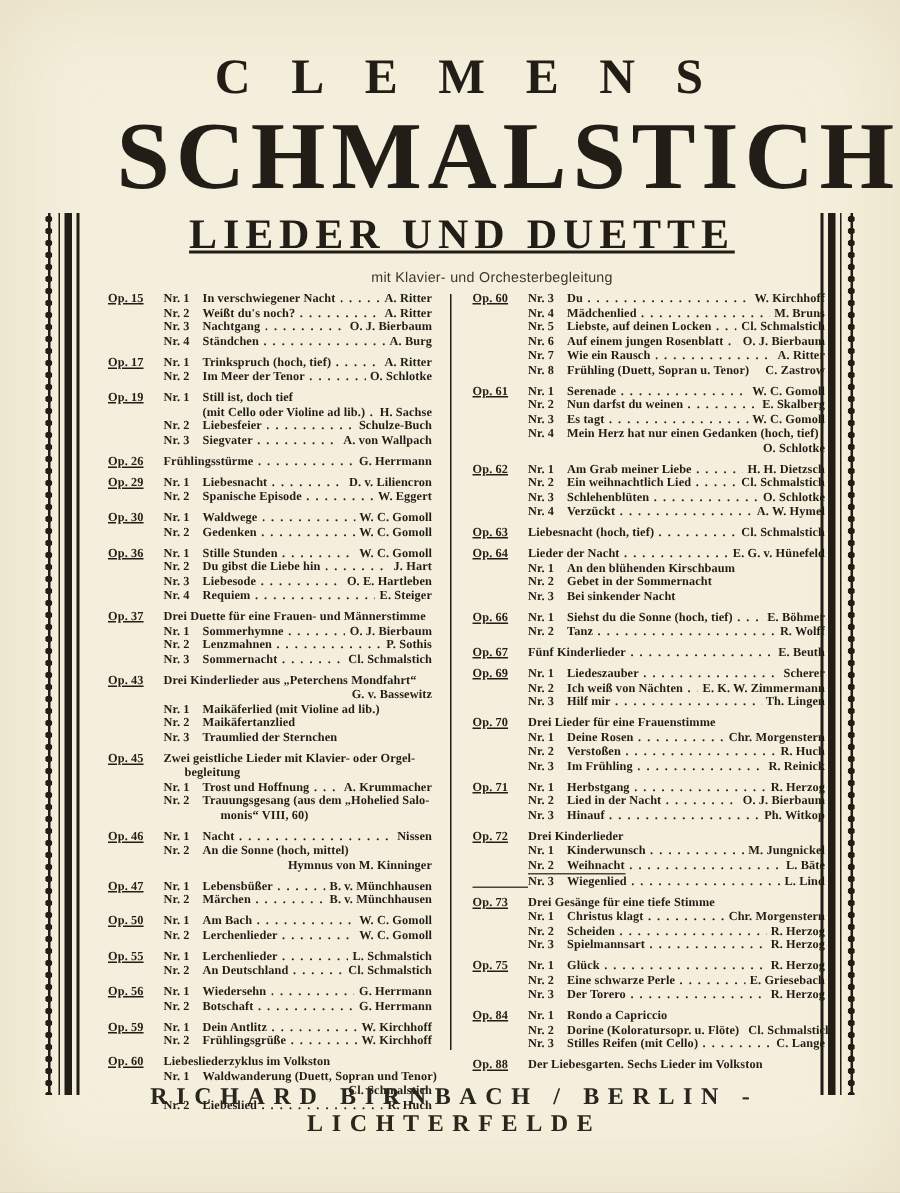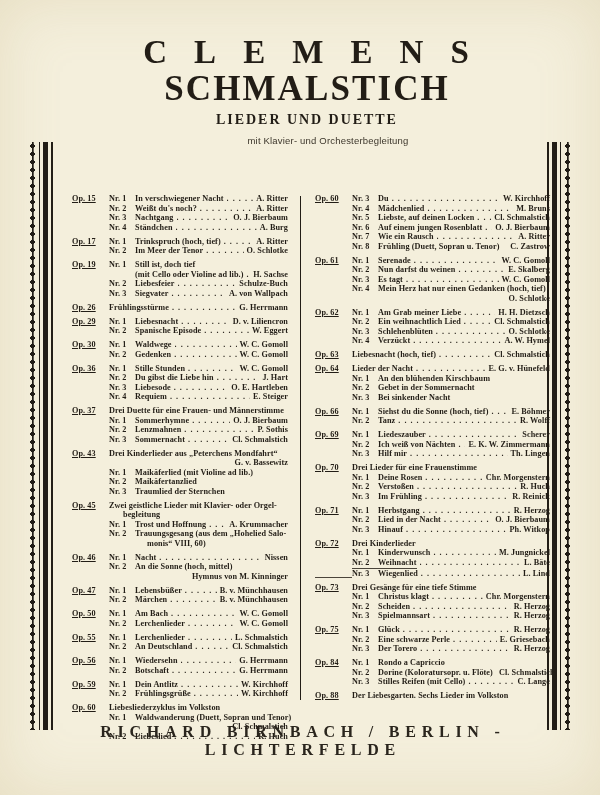--- a/index.html
+++ b/index.html
@@ -7,22 +7,22 @@
   html,body{ margin:0; padding:0; background:#d8d2bd; }
   .page{
     position:relative; width:600px; height:795px; margin:0 auto;
     background:var(--paper);
     box-shadow:inset 0 0 60px rgba(186,162,104,.22);
     font-family:"Liberation Serif", serif; color:var(--ink); overflow:hidden;
   }
   
   .masthead{ position:absolute; top:36px; left:12px; right:0; text-align:center; }
   .t1{ font-size:33px; font-weight:bold; letter-spacing:.82em; padding-left:.82em; line-height:1; }
-  .t2{ font-size:35px; font-weight:bold; letter-spacing:.06em; padding-left:.06em; line-height:1.02; margin-top:2px; }
-  .t3{ font-size:14px; font-weight:bold; letter-spacing:.14em; padding-left:.14em; margin-top:5px; }
+  .t2{ font-size:64px; font-weight:bold; letter-spacing:.06em; padding-left:.06em; line-height:1.02; margin-top:2px;text-align:right; }
+  .t3{ font-size:28px; font-weight:bold; letter-spacing:.14em; padding-left:.14em; margin-top:5px;text-decoration:underline; }
   .t4{ font-family:"Liberation Sans", sans-serif; font-size:9.5px; color:#3c362b; margin-top:7px; letter-spacing:.02em;padding-left:44px; }
   
   .border{ position:absolute; top:142px; bottom:65px; display:flex; gap:3px; }
   .border-left{ left:29px; }
   .border-right{ right:29px; flex-direction:row-reverse; }
   .chain{
     width:7px;
     background-image:
       radial-gradient(circle 2.4px at 50% 50%, var(--ink) 92%, rgba(0,0,0,0)),
       linear-gradient(var(--ink), var(--ink));
@@ -575,20 +575,30 @@
             </div>
             <div class="row">
               <span class="nr">Nr. 2</span>
               <span class="title">Tanz</span>
               <span class="lead dots"></span>
               <span class="author">R. Wolff</span>
             </div>
           </div>
         </div>
         <div class="group">
+          <span class="op">Op. 67</span>
+          <div class="rows">
+            <div class="row">
+              <span class="title">Fünf Kinderlieder</span>
+              <span class="lead dots"></span>
+              <span class="author">E. Beuth</span>
+            </div>
+          </div>
+        </div>
+        <div class="group">
           <span class="op">Op. 69</span>
           <div class="rows">
             <div class="row">
               <span class="nr">Nr. 1</span>
               <span class="title">Liedeszauber</span>
               <span class="lead dots"></span>
               <span class="author">Scherer</span>
             </div>
             <div class="row">
               <span class="nr">Nr. 2</span>

